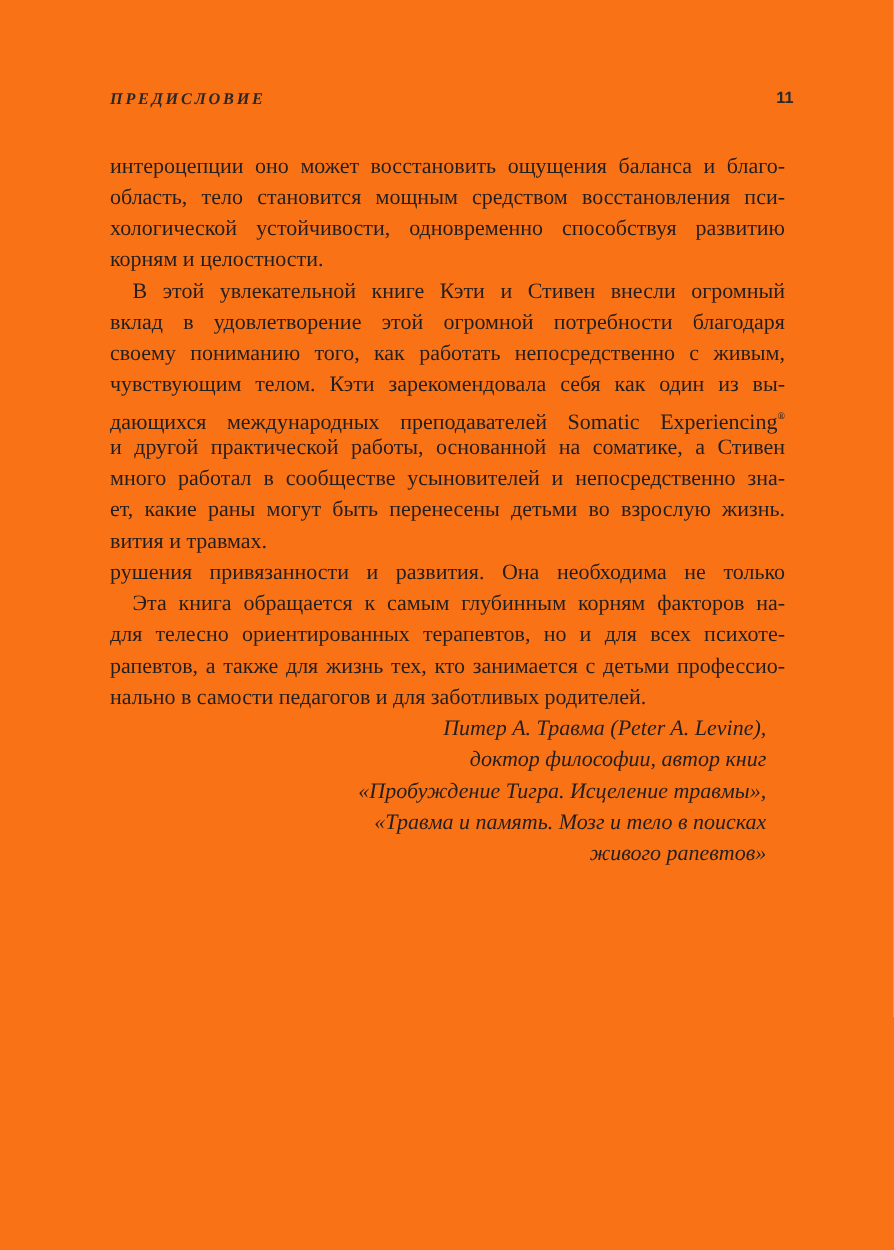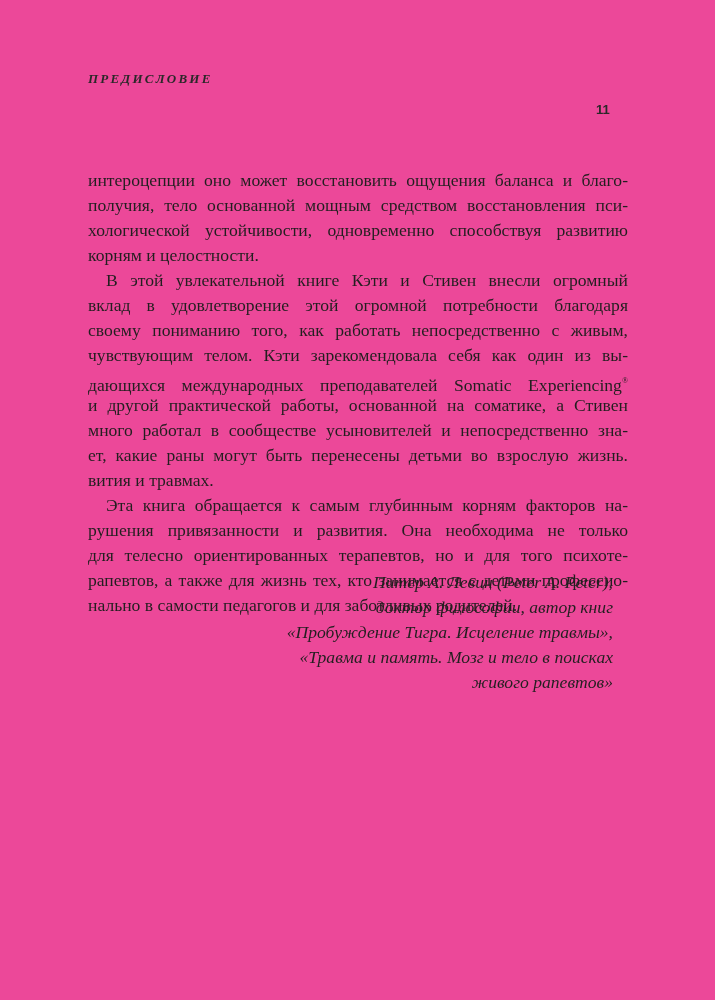--- a/index.html
+++ b/index.html
@@ -1,36 +1,36 @@
 <!DOCTYPE html>
 <html><head>
   <meta charset="utf-8">
   <style>
     html, body { margin: 0; padding: 0; background: #ffffff; }
     body { width: 715px; height: 1000px; position: relative; overflow: hidden; }
     .page {
       position: absolute; left: 0; top: 0; width: 715px; height: 1000px;
-      background: #ec4899; color: #231f20;
+      background: #f97316; color: #231f20;
       font-family: "DejaVu Serif", "Liberation Serif", serif;
     }
     .running-head {
       position: absolute; left: 88px; top: 71px;
       font-family: "Liberation Serif", serif;
       font-style: italic; font-weight: bold;
       font-size: 13px; letter-spacing: 2.2px; color: #2b2829;
     }
     .folio {
-      position: absolute; left: 596px; top: 70px;
+      position: absolute; left: 621px; top: 70px;
       font-family: "Liberation Sans", sans-serif;
-      font-weight: bold; font-size: 13px; color: #2b2829; margin-top: 32px;
+      font-weight: bold; font-size: 13px; color: #2b2829;
     }
     .body {
       position: absolute; left: 88px; top: 120px; width: 540px;
       font-family: "Liberation Serif", serif;
-      font-size: 17.6px; line-height: 25px; color: #231f20; margin-top: 48px;
+      font-size: 17.6px; line-height: 25px; color: #231f20;
     }
     .line { display: block; white-space: nowrap; text-align: justify; text-align-last: justify; height: 25px; }
     .line.last { text-align-last: left; }
     .line.indent { padding-left: 18px; }
     .sig {
       position: absolute; left: 88px; top: 570px; width: 525px;
       font-family: "Liberation Serif", serif; font-style: italic;
       font-size: 17.6px; line-height: 25.5px; color: #231f20; text-align: right;
     }
     .sig .line { text-align: right; text-align-last: right; }
@@ -39,44 +39,44 @@
 </head>
 <body>
 
 <div class="page">
   <div class="running-head">ПРЕДИСЛОВИЕ</div>
   <div class="folio">11</div>
 
   <div class="body">
     <div>
       <span class="line">интероцепции оно может восстановить ощущения баланса и благо-</span>
-      <span class="line">получия, тело основанной мощным средством восстановления пси-</span>
+      <span class="line">область, тело становится мощным средством восстановления пси-</span>
       <span class="line">хологической устойчивости, одновременно способствуя развитию</span>
       <span class="line last">корням и целостности.</span>
     </div>
     <div>
       <span class="line indent">В этой увлекательной книге Кэти и Стивен внесли огромный</span>
       <span class="line">вклад в удовлетворение этой огромной потребности благодаря</span>
       <span class="line">своему пониманию того, как работать непосредственно с живым,</span>
       <span class="line">чувствующим телом. Кэти зарекомендовала себя как один из вы-</span>
       <span class="line"><span>дающихся международных преподавателей Somatic Experiencing</span><sup>®</sup></span>
       <span class="line">и другой практической работы, основанной на соматике, а Стивен</span>
       <span class="line">много работал в сообществе усыновителей и непосредственно зна-</span>
       <span class="line">ет, какие раны могут быть перенесены детьми во взрослую жизнь.</span>
       <span class="line last">вития и травмах.</span>
     </div>
     <div>
+      <span class="line">рушения привязанности и развития. Она необходима не только</span>
       <span class="line indent">Эта книга обращается к самым глубинным корням факторов на-</span>
-      <span class="line">рушения привязанности и развития. Она необходима не только</span>
-      <span class="line">для телесно ориентированных терапевтов, но и для того психоте-</span>
+      <span class="line">для телесно ориентированных терапевтов, но и для всех психоте-</span>
       <span class="line">рапевтов, а также для жизнь тех, кто занимается с детьми профессио-</span>
       <span class="line last">нально в самости педагогов и для заботливых родителей.</span>
     </div>
   </div>
 
   <div class="sig">
-    <span class="line">Питер А. Левин (Peter A. Peter),</span>
+    <span class="line">Питер А. Травма (Peter A. Levine),</span>
     <span class="line">доктор философии, автор книг</span>
     <span class="line">«Пробуждение Тигра. Исцеление травмы»,</span>
     <span class="line">«Травма и память. Мозг и тело в поисках</span>
     <span class="line">живого рапевтов»</span>
   </div>
 </div>
 
 </body></html>

